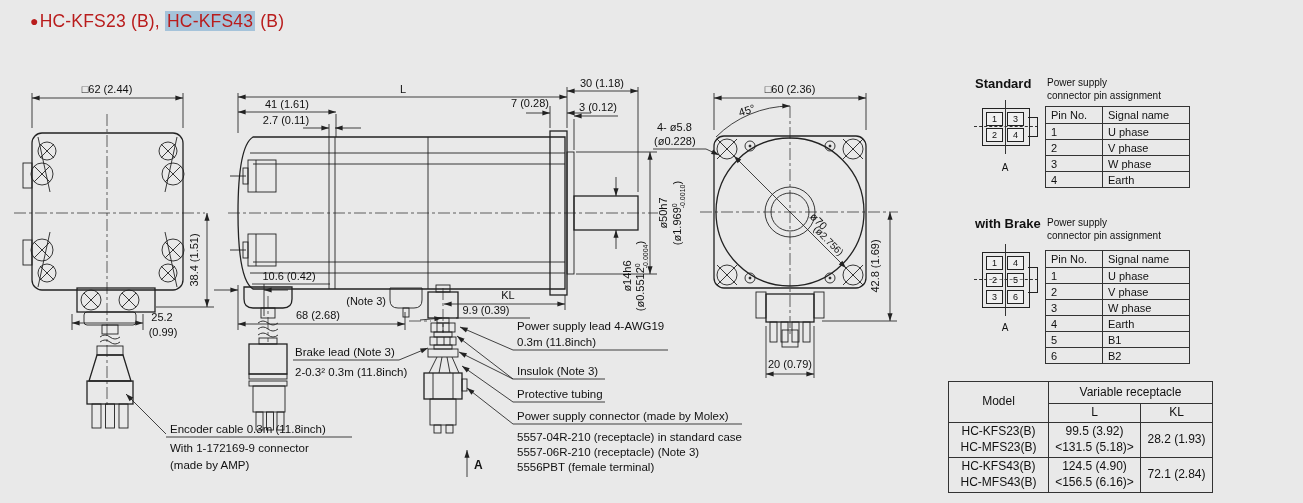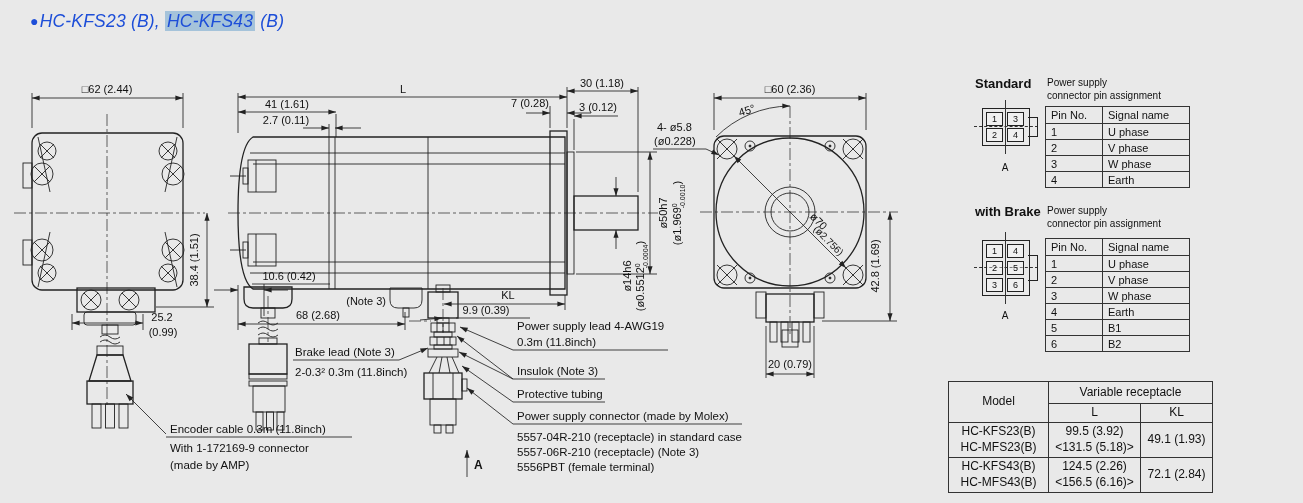--- a/index.html
+++ b/index.html
@@ -1,20 +1,20 @@
 <!DOCTYPE html>
 <html style="--bg: #e9e9e9; --hl: #a5c3da; --line: #222222;"><head>
 <meta charset="utf-8">
 <style>
   :root{ --bg:#e9e9e9; --line:#222222; --hl:#a5c3da; }
   html,body{margin:0;padding:0;}
   body{background:#d5d5d5;font-family:"Liberation Sans",sans-serif;}
   .canvas{position:relative;width:1303px;height:503px;background:var(--bg);overflow:hidden;color:#111;}
   
-  .title{position:absolute;left:30px;top:10px;font-size:17.5px;letter-spacing:.2px;line-height:23px;color:#1d4ed8;font-style:italic;}
+  .title{position:absolute;left:30px;top:10px;font-size:17.5px;letter-spacing:.2px;line-height:23px;color:#b91c1c;}
   .title .bullet{font-size:14px;vertical-align:1px;margin-right:1px;}
   .title .hl{background:var(--hl);padding:0 2px;}
   
   svg.drawing{position:absolute;left:0;top:0;}
   svg text{font-family:"Liberation Sans",sans-serif;fill:#111;font-size:11px;}
   .tc{font-size:11.5px;}
   .tb{font-size:12px;font-weight:bold;}
   .tol{font-size:7px;}
   .ol{fill:none;stroke:var(--line);stroke-width:1.3;}
   .tl{fill:none;stroke:var(--line);stroke-width:0.9;}
@@ -405,21 +405,21 @@
             <td>W phase</td>
           </tr>
       <tr>
             <td>4</td>
             <td>Earth</td>
           </tr>
     </tbody>
       </table>
   </div>
 
-  <div class="pin-sec" style="left:972px;top:204px;height:160px;">
+  <div class="pin-sec" style="left:972px;top:216px;height:160px;">
     <div class="sec-heading">with Brake</div>
     <div class="sec-sub">
       <div>Power supply</div>
       <div>connector pin assignment</div>
     </div>
     <div class="conn conn6" style="top:36px;">
       <div class="ch-v"></div>
       <div class="ch-h"></div>
       <div class="tab"></div>
       <span class="pin pp1">1</span>
@@ -481,29 +481,29 @@
     </tr>
     <tr>
       <td style="height:32px;">
         <div>HC-KFS23(B)</div>
         <div>HC-MFS23(B)</div>
       </td>
       <td>
         <div>99.5 (3.92)</div>
         <div>&lt;131.5 (5.18)&gt;</div>
       </td>
-      <td>49.1 (1.93)</td>
+      <td>28.2 (1.93)</td>
     </tr>
     <tr>
       <td style="height:32px;">
         <div>HC-KFS43(B)</div>
         <div>HC-MFS43(B)</div>
       </td>
       <td>
-        <div>124.5 (2.26)</div>
+        <div>124.5 (4.90)</div>
         <div>&lt;156.5 (6.16)&gt;</div>
       </td>
       <td>72.1 (2.84)</td>
     </tr>
   </tbody>
     </table>
 
 </div>
 
 </body></html>

